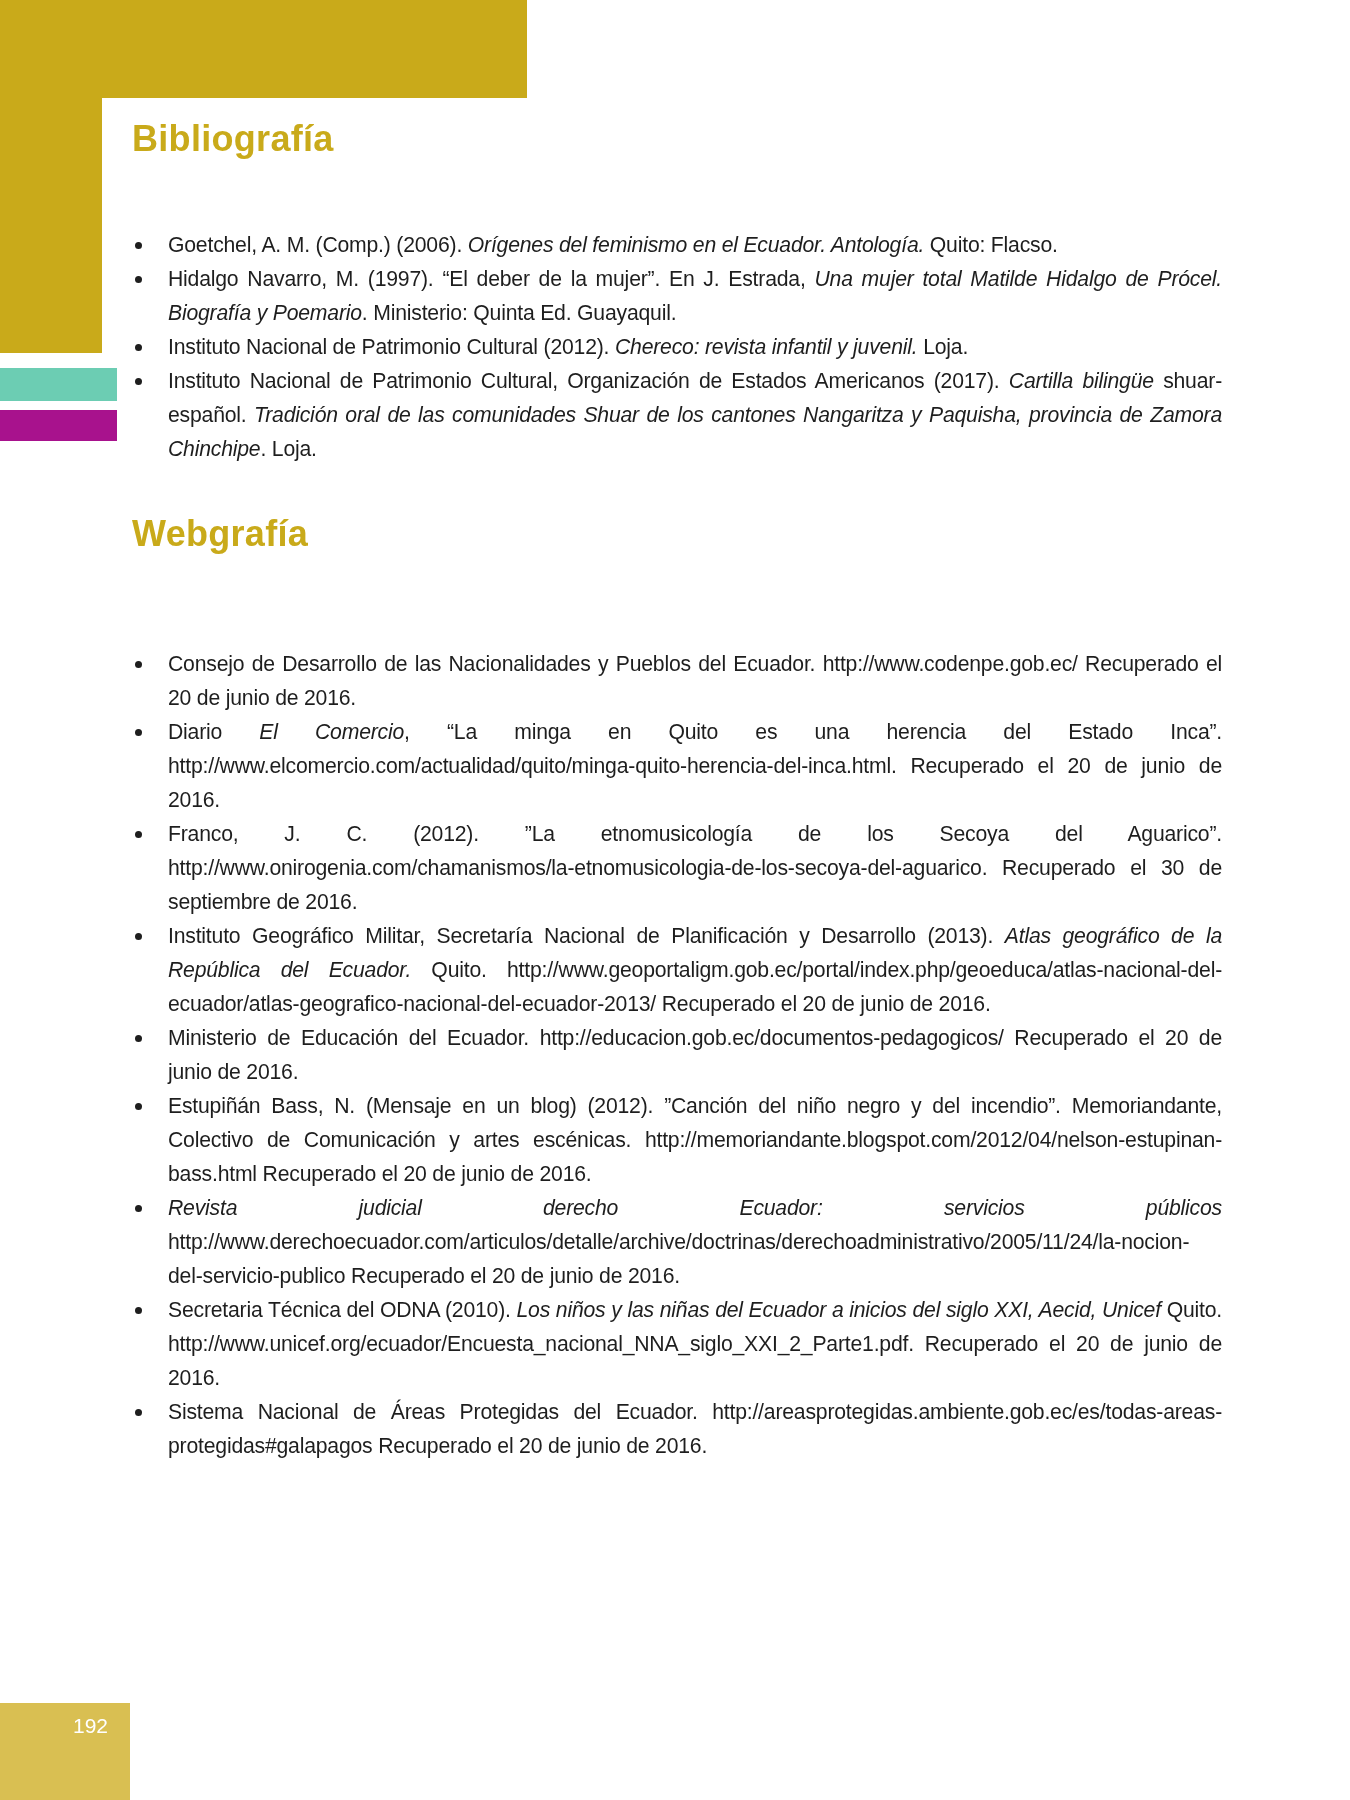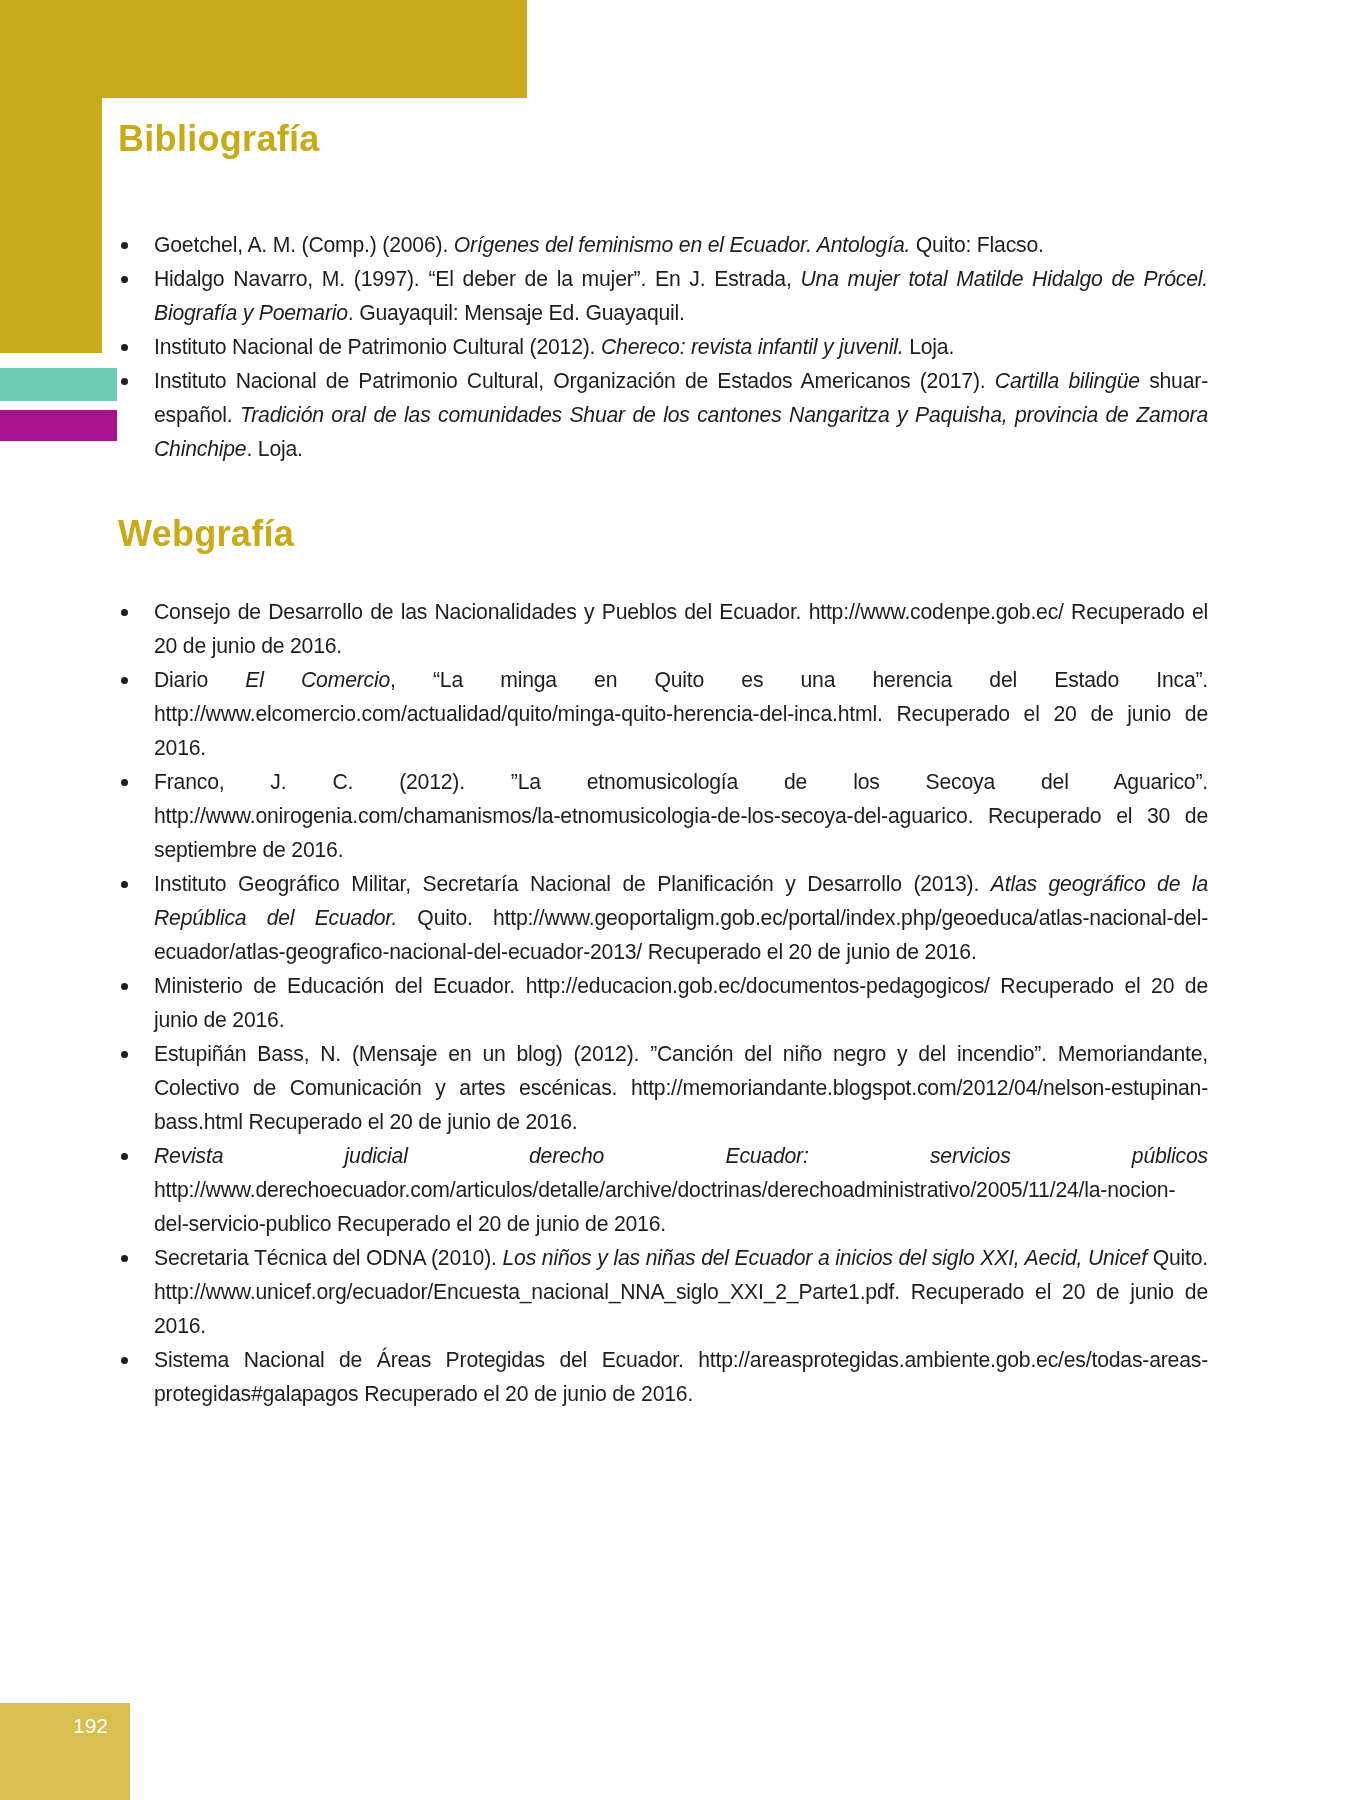--- a/index.html
+++ b/index.html
@@ -9,51 +9,51 @@
     font-family:"Liberation Sans", sans-serif;
     color:#1e1e1e;
   }
   .band-top { position:absolute; left:0; top:0; width:527px; height:98px; background:#c9aa1a; }
   .band-left { position:absolute; left:0; top:0; width:102px; height:353px; background:#c9aa1a; }
   .bar-teal { position:absolute; left:0; top:368px; width:117px; height:33px; background:#6ccdb3; }
   .bar-magenta { position:absolute; left:0; top:410px; width:117px; height:31px; background:#a8128d; }
   .page-box { position:absolute; left:0; top:1703px; width:130px; height:97px; background:#d9bf52;text-align:right; }
   .page-num { position:absolute; right:22px; top:11px; color:#ffffff; font-size:21px; }
 
-  .content { position:absolute; left:118px; top:118px; width:1090px; }
+  .content { position:absolute; left:132px; top:118px; width:1090px; }
   h2 {
     margin:0; color:#c9aa1a; font-size:36px; font-weight:bold; letter-spacing:0.3px;
   }
   ul { list-style:none; margin:0; padding:0; }
   li {
     position:relative; padding-left:36px; font-size:21.2px; line-height:34px;
     text-align:justify; letter-spacing:-0.2px;
   }
   li::before {
     content:""; position:absolute; left:3px; top:14px; width:7px; height:7px; border-radius:50%;
     background:#1e1e1e;
   }
   .biblio-list { margin-top:68px; }
   .web-title { margin-top:47px; }
-  .web-list { margin-top:40px; }
+  .web-list { margin-top:92px; }
   em { font-style:italic; }
 </style>
 </head>
 <body>
 
 <div class="band-top"></div>
 <div class="band-left"></div>
 <div class="bar-teal"></div>
 <div class="bar-magenta"></div>
 
 <div class="content">
   <h2>Bibliografía</h2>
   <ul class="biblio-list">
       <li><span>Goetchel, A. M. (Comp.) (2006). </span><em>Orígenes del feminismo en el Ecuador. Antología.</em><span> Quito: Flacso.</span></li>
-      <li><span>Hidalgo Navarro, M. (1997). “El deber de la mujer”. En J. Estrada, </span><em>Una mujer total Matilde Hidalgo de Prócel. Biografía y Poemario</em><span>. Guayaquil: Mensaje Ed. Guayaquil.</span></li>
+      <li><span>Hidalgo Navarro, M. (1997). “El deber de la mujer”. En J. Estrada, </span><em>Una mujer total Matilde Hidalgo de Prócel. Biografía y Poemario</em><span>. Ministerio: Quinta Ed. Guayaquil.</span></li>
       <li><span>Instituto Nacional de Patrimonio Cultural (2012). </span><em>Chereco: revista infantil y juvenil.</em><span> Loja.</span></li>
       <li><span>Instituto Nacional de Patrimonio Cultural, Organización de Estados Americanos (2017). </span><em>Cartilla bilingüe</em><span> shuar-español. </span><em>Tradición oral de las comunidades Shuar de los cantones Nangaritza y Paquisha, provincia de Zamora Chinchipe</em><span>. Loja.</span></li>
     </ul>
 
   <h2 class="web-title">Webgrafía</h2>
   <ul class="web-list">
       <li><span>Consejo de Desarrollo de las Nacionalidades y Pueblos del Ecuador. http://www.codenpe.gob.ec/ Recuperado el 20 de junio de 2016.</span></li>
       <li><span>Diario </span><em>El Comercio</em><span>, “La minga en Quito es una herencia del Estado Inca”. http://www.elcomercio.com/actualidad/quito/minga-quito-herencia-del-inca.html. Recuperado el 20 de junio de 2016.</span></li>
       <li><span>Franco, J. C. (2012). ”La etnomusicología de los Secoya del Aguarico”. http://www.onirogenia.com/chamanismos/la-etnomusicologia-de-los-secoya-del-aguarico. Recuperado el 30 de septiembre de 2016.</span></li>
       <li><span>Instituto Geográfico Militar, Secretaría Nacional de Planificación y Desarrollo (2013). </span><em>Atlas geográfico de la República del Ecuador.</em><span> Quito. http://www.geoportaligm.gob.ec/portal/index.php/geoeduca/atlas-nacional-del-ecuador/atlas-geografico-nacional-del-ecuador-2013/ Recuperado el 20 de junio de 2016.</span></li>

